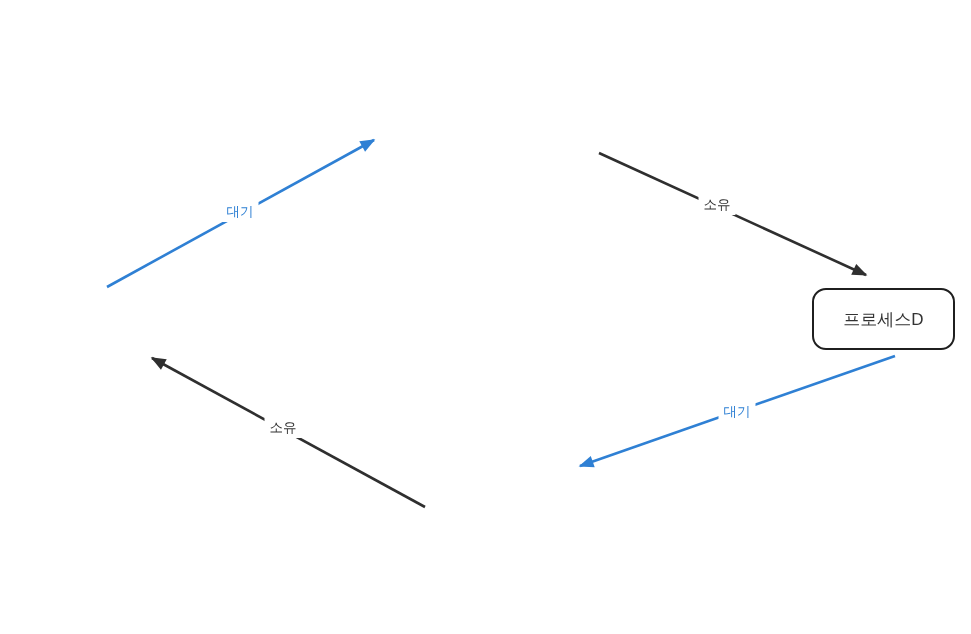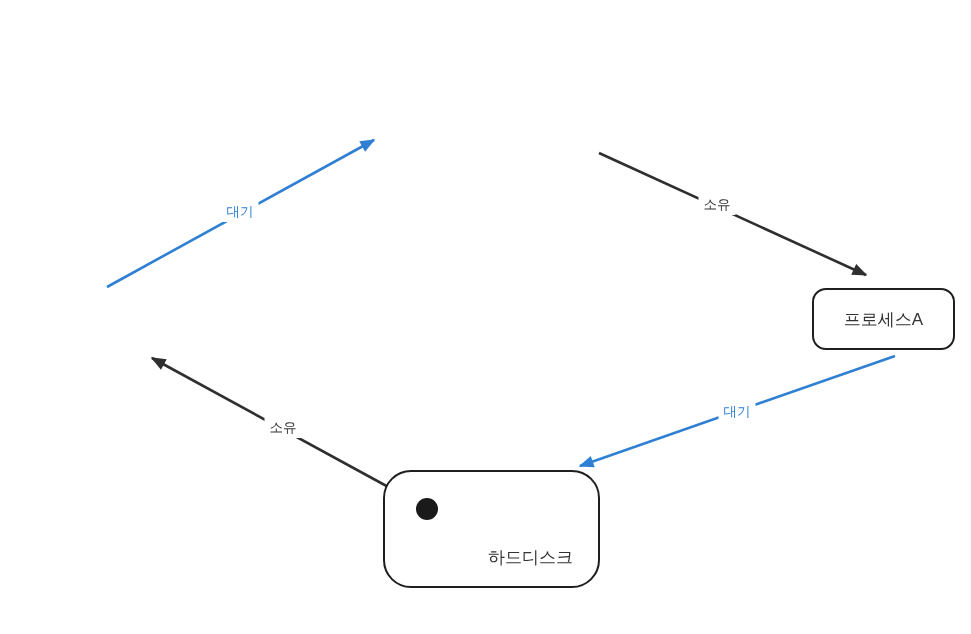--- a/index.html
+++ b/index.html
@@ -84,27 +84,23 @@
       </marker>
     </defs>
   <line x1="107" y1="287" x2="374" y2="140" stroke="#2f80d4" stroke-width="2.6" marker-end="url(#arrow-blue)"></line>
       <line x1="599" y1="153" x2="866" y2="275" stroke="#2f2f2f" stroke-width="2.6" marker-end="url(#arrow-black)"></line>
       <line x1="895" y1="356" x2="580" y2="466" stroke="#2f80d4" stroke-width="2.6" marker-end="url(#arrow-blue)"></line>
       <line x1="425" y1="507" x2="152" y2="358" stroke="#2f2f2f" stroke-width="2.6" marker-end="url(#arrow-black)"></line>
     </svg>
 
 
   <div class="node process" style="left: 812px; top: 288px; width: 143px; height: 62px; border-radius: 14px; background: rgb(255, 255, 255);">
-    <span class="node-label">프로세스A</span>
+    <span class="node-label">프로세스D</span>
   </div>
 
-  <div class="node resource" style="left: 383px; top: 470px; width: 217px; height: 118px; border-radius: 28px; background: rgb(255, 255, 255);">
-    <span class="dot" style="left: 31px; top: 26px; height: 22px; width: 22px;"></span>
-    <span class="node-label hdd-label">하드디스크</span>
-  </div>
 
 
   <div class="edge-label blue" style="left: 240px; top: 212px;">대기</div>
   <div class="edge-label dark" style="left: 717px; top: 205px;">소유</div>
   <div class="edge-label blue" style="left: 737px; top: 412px;">대기</div>
   <div class="edge-label dark" style="left: 283px; top: 428px;">소유</div>
 
 </div>
 
 </body></html>

